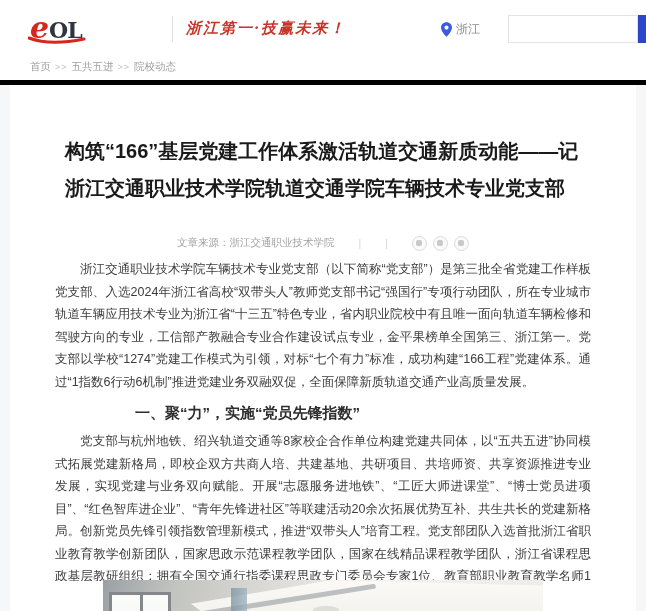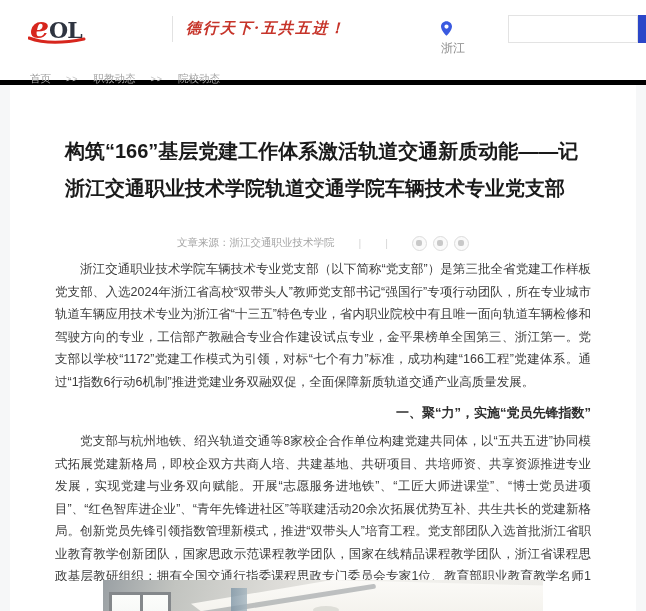--- a/index.html
+++ b/index.html
@@ -11,30 +11,30 @@
                  background:#ffffff; border-bottom:5px solid #000000; z-index:5; }
   .logo-area { position:absolute; left:30px; top:10px; height:36px; display:flex; align-items:center; cursor:pointer; }
   .logo-mark { position:relative; display:inline-block; margin-right:8px; line-height:1; }
   .logo-e  { font-family:"DejaVu Serif",serif; font-style:italic; font-weight:bold; font-size:30px; color:#d7261d; }
   .logo-ol { font-family:"DejaVu Serif",serif; font-weight:bold; font-size:22px; color:#2e3440; letter-spacing:-1px; }
   .logo-swoosh { position:absolute; left:-2px; bottom:-2px; width:58px; height:10px; }
   .logo-channel { font-size:21px; font-weight:bold; color:#333333; letter-spacing:1px; }
   .logo-divider { position:absolute; left:172px; top:16px; width:1px; height:26px; background:#e2e2e2; }
   .slogan { position:absolute; left:186px; top:19px; font-family:"DejaVu Serif",serif; font-style:italic;
             font-weight:bold; font-size:15px; color:#c6342a; letter-spacing:2px; }
-  .loc { position:absolute; left:441px; top:21px; display:flex; align-items:flex-start; gap:4px; cursor:pointer;flex-direction:column; }
+  .loc { position:absolute; left:441px; top:21px; display:flex; align-items:center; gap:4px; cursor:pointer; }
   .loc-label { font-size:12px; color:#8a8a8a; }
   .search-input { position:absolute; left:508px; top:15px; width:130px; height:28px;
                   border:1px solid #e3e3e3; background:#fff; outline:none; padding:0 8px; font-size:12px; color:#333; }
   .search-btn { position:absolute; left:638px; top:15px; width:34px; height:28px;
                 background:#2b46c8; border:none; cursor:pointer; color:#fff; font-size:12px; }
 
   
-  .breadcrumb { position:absolute; left:30px; top:72px; font-size:10.5px; color:#a6a6a6;
-                display:flex; gap:15px; align-items:center; z-index:6; }
+  .breadcrumb { position:absolute; left:30px; top:60px; font-size:10.5px; color:#a6a6a6;
+                display:flex; gap:4px; align-items:center; z-index:6; }
   .crumb { color:#a0a0a0; cursor:pointer; }
   .crumb-sep { color:#c2c2c2; font-size:9px; letter-spacing:1px; }
 
   
   .article-card { position:absolute; left:10px; top:72px; width:626px; height:539px;
                   background:#ffffff; overflow:hidden; padding:42px 45px 0; }
   .article-title { font-size:20px; font-weight:bold; color:#1a1a1a; line-height:37px;
                    text-align:left; height:111px; overflow:hidden; padding:0 10px;
                    display:flex; align-items:center; justify-content:center; }
   .article-meta { margin-top:9px; height:18px; display:flex; align-items:center; justify-content:center;
@@ -42,22 +42,22 @@
   .meta-sep { color:#d5d5d5; }
   .share-group { display:flex; gap:6px; align-items:center; }
   .share-circle { width:15px; height:15px; border-radius:50%; border:1px solid #dcdcdc; background:#fafafa;
                   display:inline-flex; align-items:center; justify-content:center; cursor:pointer; }
   .share-glyph { width:6px; height:6px; border-radius:2px; background:#c9c9c9; display:block; }
 
   .article-body { margin-top:6px; height:323px; overflow:hidden; }
   .article-body p.body-para { font-size:12.5px; color:#3c3c3c; line-height:22.5px;
                               text-align:justify; text-indent:2em; margin-top:0; }
   .article-body p.body-para + * { margin-top:8px; }
-  .sub-heading { font-size:13px; font-weight:bold; color:#2e2e2e; line-height:23px;
-                 text-indent:80px; margin-top:8px; margin-bottom:6px;text-align:right; }
+  .sub-heading { font-size:15px; font-weight:bold; color:#2e2e2e; line-height:23px;
+                 text-indent:80px; margin-top:8px; margin-bottom:6px; }
 
   
   .article-photo { position:absolute; left:50%; margin-left:-220px; top:508px;
                    width:440px; height:70px; overflow:hidden; background:#c9cac6; }
   .ph-base { position:absolute; inset:0;
              background:linear-gradient(105deg,#9aa0a4 0%,#c2c4c0 16%,#dddcd8 38%,#f2f1ed 62%,#edece8 100%); }
   .ph-ceiling { position:absolute; inset:0;
                 background:linear-gradient(180deg,#fbfaf7 0%,#f1efe9 70%,#e4e2dc 100%);
                 clip-path:polygon(20% 34%, 52% 0, 100% 8%, 100% 100%, 34% 100%); }
   .ph-beam { position:absolute; left:64px; top:20px; width:210px; height:5px; background:#8d9296;
@@ -75,39 +75,39 @@
 <header class="site-header">
   <div class="logo-area">
     <span class="logo-mark">
       <span class="logo-e">e</span><span class="logo-ol">OL</span>
       <svg class="logo-swoosh" viewBox="0 0 58 10">
         <path d="M1 3 Q 22 11 56 4" stroke="#d7261d" stroke-width="3" fill="none" stroke-linecap="round"></path>
       </svg>
     </span>
   </div>
   <span class="logo-divider"></span>
-  <span class="slogan">德行天下·五共五进！</span>
+  <span class="slogan">浙江第一·技赢未来！</span>
 
   <div class="loc">
     <svg width="11" height="15" viewBox="0 0 12 16">
       <path d="M6 0C2.7 0 0 2.6 0 5.9 0 10.3 6 16 6 16s6-5.7 6-10.1C12 2.6 9.3 0 6 0zm0 8.2a2.3 2.3 0 110-4.6 2.3 2.3 0 010 4.6z" fill="#3a5ae0"></path>
     </svg>
     <span class="loc-label">浙江</span>
   </div>
 
   <input class="search-input" type="text" value="" style="">
   <button class="search-btn">
     <span></span>
   </button>
 </header>
 
 <nav class="breadcrumb">
   <span class="crumb">首页</span>
   <span class="crumb-sep">&gt;&gt;</span>
-  <span class="crumb">职教动态</span>
+  <span class="crumb">五共五进</span>
   <span class="crumb-sep">&gt;&gt;</span>
   <span class="crumb">院校动态</span>
 </nav>
 
 <article class="article-card">
   <h1 class="article-title">构筑“166”基层党建工作体系激活轨道交通新质动能——记浙江交通职业技术学院轨道交通学院车辆技术专业党支部</h1>
 
   <div class="article-meta">
     <span>文章来源：浙江交通职业技术学院</span>
     <span class="meta-sep">|</span>
@@ -119,21 +119,21 @@
       <span class="share-circle">
           <span class="share-glyph"></span>
         </span>
       <span class="share-circle">
           <span class="share-glyph"></span>
         </span>
     </span>
   </div>
 
   <div class="article-body">
-    <p class="body-para">浙江交通职业技术学院车辆技术专业党支部（以下简称“党支部”）是第三批全省党建工作样板党支部、入选2024年浙江省高校“双带头人”教师党支部书记“强国行”专项行动团队，所在专业城市轨道车辆应用技术专业为浙江省“十三五”特色专业，省内职业院校中有且唯一面向轨道车辆检修和驾驶方向的专业，工信部产教融合专业合作建设试点专业，金平果榜单全国第三、浙江第一。党支部以学校“1172”党建工作模式为引领，对标“七个有力”标准，成功构建“166工程”党建体系。通过“1指数6行动6机制”推进党建业务双融双促，全面保障新质轨道交通产业高质量发展。</p>
+    <p class="body-para">浙江交通职业技术学院车辆技术专业党支部（以下简称“党支部”）是第三批全省党建工作样板党支部、入选2024年浙江省高校“双带头人”教师党支部书记“强国行”专项行动团队，所在专业城市轨道车辆应用技术专业为浙江省“十三五”特色专业，省内职业院校中有且唯一面向轨道车辆检修和驾驶方向的专业，工信部产教融合专业合作建设试点专业，金平果榜单全国第三、浙江第一。党支部以学校“1274”党建工作模式为引领，对标“七个有力”标准，成功构建“166工程”党建体系。通过“1指数6行动6机制”推进党建业务双融双促，全面保障新质轨道交通产业高质量发展。</p>
     <p class="sub-heading">一、聚“力”，实施“党员先锋指数”</p>
     <p class="body-para">党支部与杭州地铁、绍兴轨道交通等8家校企合作单位构建党建共同体，以“五共五进”协同模式拓展党建新格局，即校企双方共商人培、共建基地、共研项目、共培师资、共享资源推进专业发展，实现党建与业务双向赋能。开展“志愿服务进地铁”、“工匠大师进课堂”、“博士党员进项目”、“红色智库进企业”、“青年先锋进社区”等联建活动20余次拓展优势互补、共生共长的党建新格局。创新党员先锋引领指数管理新模式，推进“双带头人”培育工程。党支部团队入选首批浙江省职业教育教学创新团队，国家思政示范课程教学团队，国家在线精品课程教学团队，浙江省课程思政基层教研组织；拥有全国交通行指委课程思政专门委员会专家1位、教育部职业教育教学名师1人、浙江省高校优秀共产党员1位、浙江省优秀辅导员1位、世界职业院校技能大赛金牌指导老师2位等数位先锋教师党员。</p>
   </div>
 
   <div class="article-photo">
     <div class="ph-base"></div>
     <div class="ph-ceiling"></div>
     <div class="ph-beam"></div>
     <div class="ph-window"></div>
     <div class="ph-curtain"></div>

